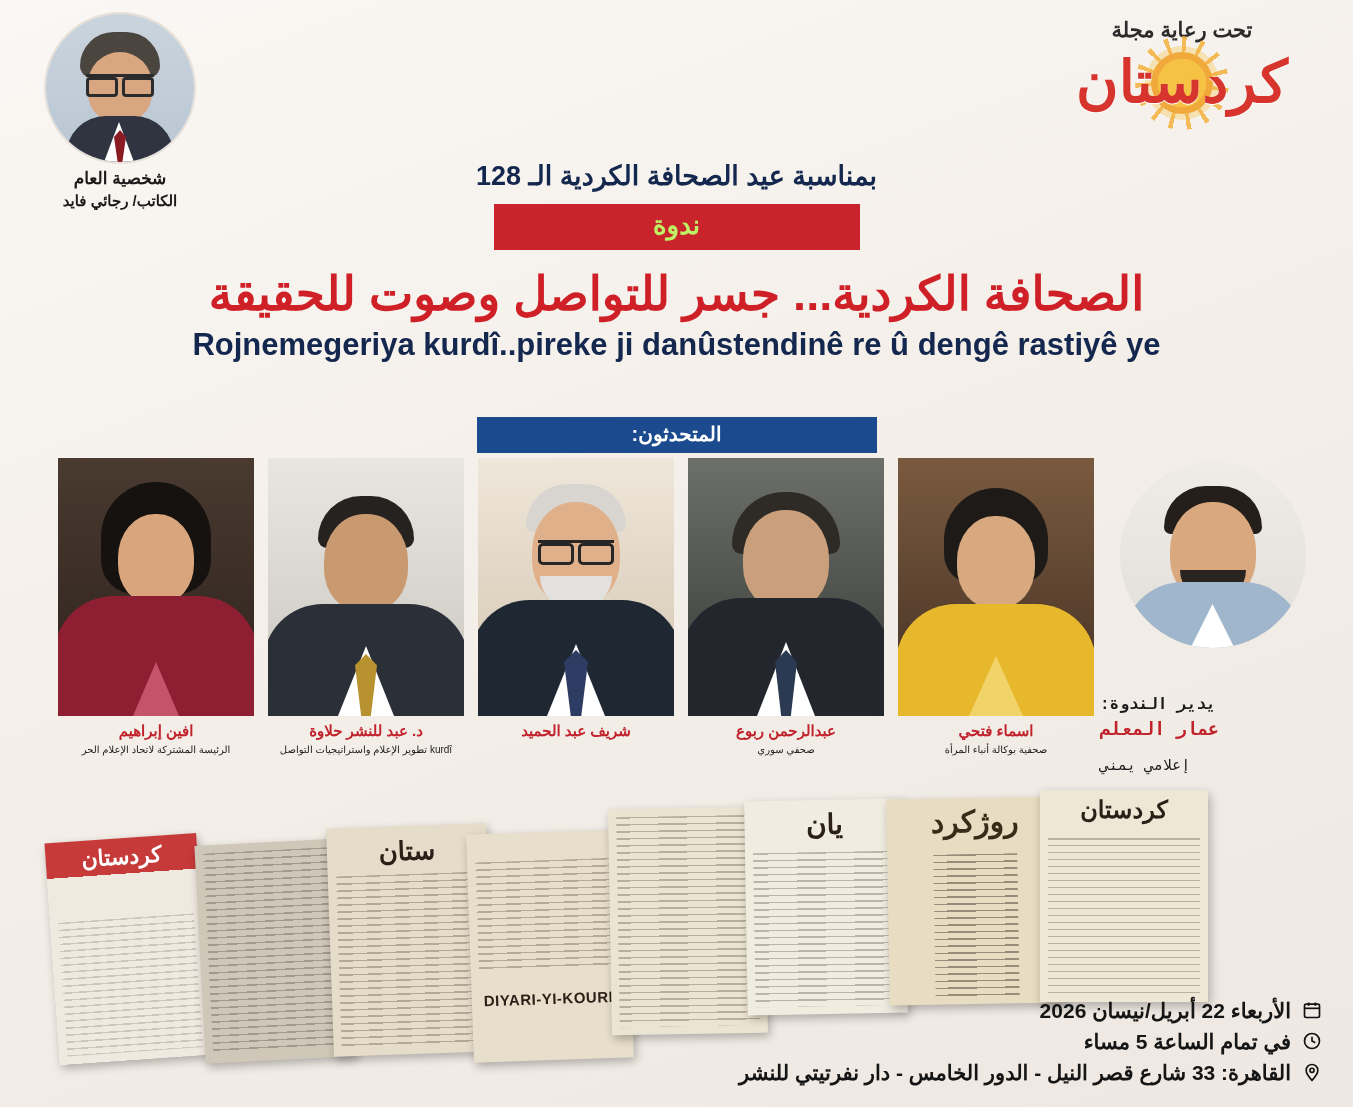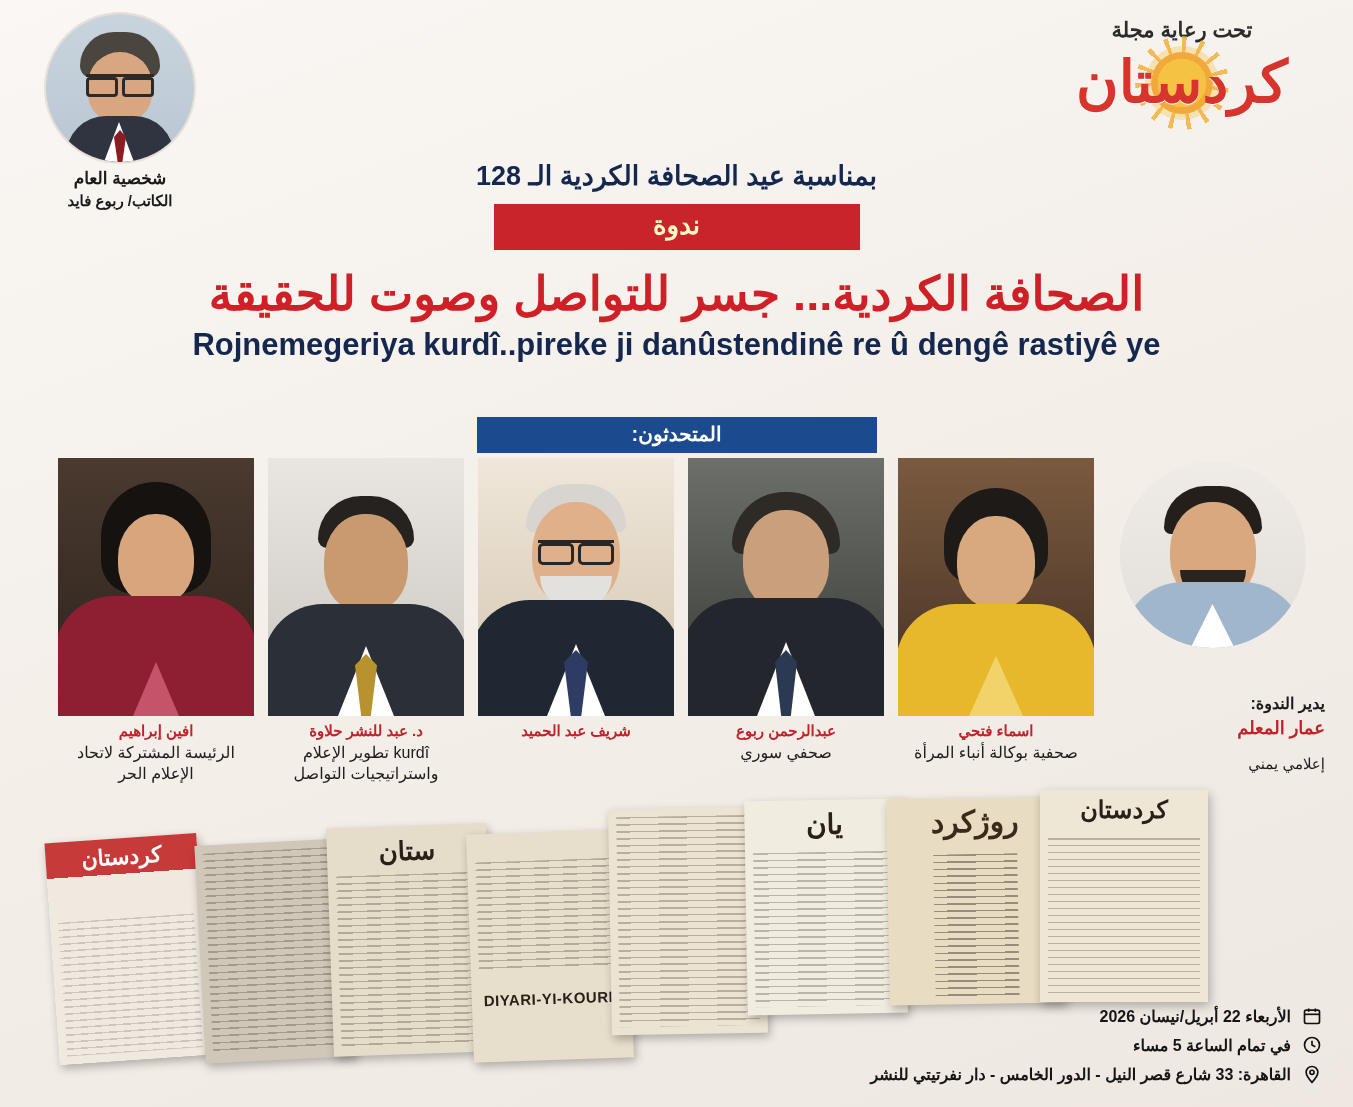--- a/index.html
+++ b/index.html
@@ -185,21 +185,21 @@
   .occasion {
     font-size: 27px;
     font-weight: bold;
     color: #14274e;
     letter-spacing: 0;
   }
   .nadwa-bar {
     margin: 12px auto 0;
     width: 366px;
     background: #c9242c;
-    color: #fef9c3;
+    color: #bef264;
     font-size: 26px;
     font-weight: bold;
     padding: 6px 0 9px;
   }
   .title-ar {
     margin-top: 16px;
     font-size: 47px;
     font-weight: bold;
     color: #cf2027;
     letter-spacing: -0.5px;
@@ -248,21 +248,21 @@
   }
   .speaker .nm {
     margin-top: 6px;
     font-size: 15px;
     font-weight: bold;
     color: #c0232b;
     line-height: 1.25;
   }
   .speaker .ti {
     margin-top: 2px;
-    font-size: 16px;
+    font-size: 10px;
     color: #1d1d1d;
     line-height: 1.3;
   }
 
   
   .pt { position: absolute; inset: 0; }
   .pt .bg { position: absolute; inset: 0; }
   .pt .head {
     position: absolute;
     left: 50%;
@@ -310,21 +310,22 @@
   }
   .pt .specs:before { left: 0; }
   .pt .specs:after { right: 0; }
 
   
   .moderator {
     position: absolute;
     top: 462px;
     right: 28px;
     width: 225px;
-    text-align: right;
+    text-align: left;
+    font-family: Liberation Mono, monospace;
   }
   .moderator .circ {
     width: 186px;
     height: 186px;
     border-radius: 50%;
     margin: 0 auto;
     overflow: hidden;
     position: relative;
     background: #e9e6e2;
   }
@@ -380,24 +381,24 @@
   
   .footer {
     position: absolute;
     right: 30px;
     bottom: 22px;
     text-align: right;
     color: #151515;
   }
   .footer .row {
     display: flex;
-    align-items: center;
+    align-items: flex-start;
     justify-content: flex-start;
     gap: 10px;
-    font-size: 16px;
+    font-size: 21px;
     font-weight: bold;
     margin-bottom: 7px;
     direction: rtl;
   }
   .footer .row .ico {
     width: 22px;
     height: 22px;
     flex: 0 0 22px;
     display: inline-flex;
     align-items: center;
@@ -413,21 +414,21 @@
   <div class="personality">
     <div class="photo">
       <div class="hair"></div>
       <div class="face"></div>
       <div class="glasses"></div>
       <div class="body"></div>
       <div class="shirt"></div>
       <div class="tie"></div>
     </div>
     <div class="role">شخصية العام</div>
-    <div class="name">الكاتب/ ربوع فايد</div>
+    <div class="name">الكاتب/ رجائي فايد</div>
   </div>
 
   <div class="magazine">
     <div class="sponsor">تحت رعاية مجلة</div>
     <div class="logo-wrap">
       <div class="sun"></div>
       <div class="logo-text">كردستان</div>
     </div>
   </div>
 

